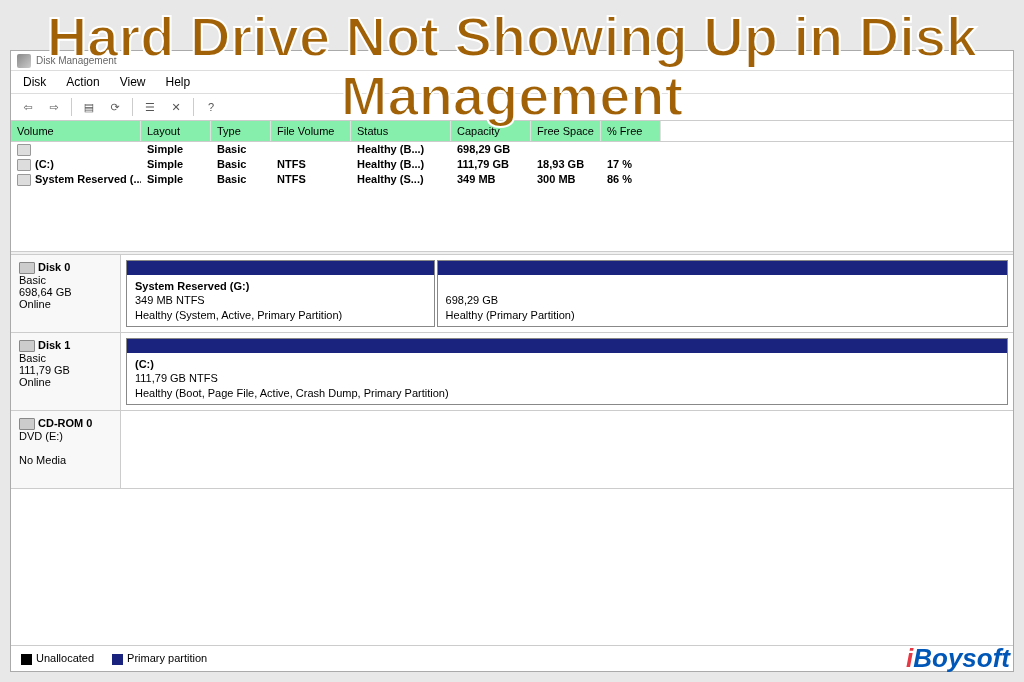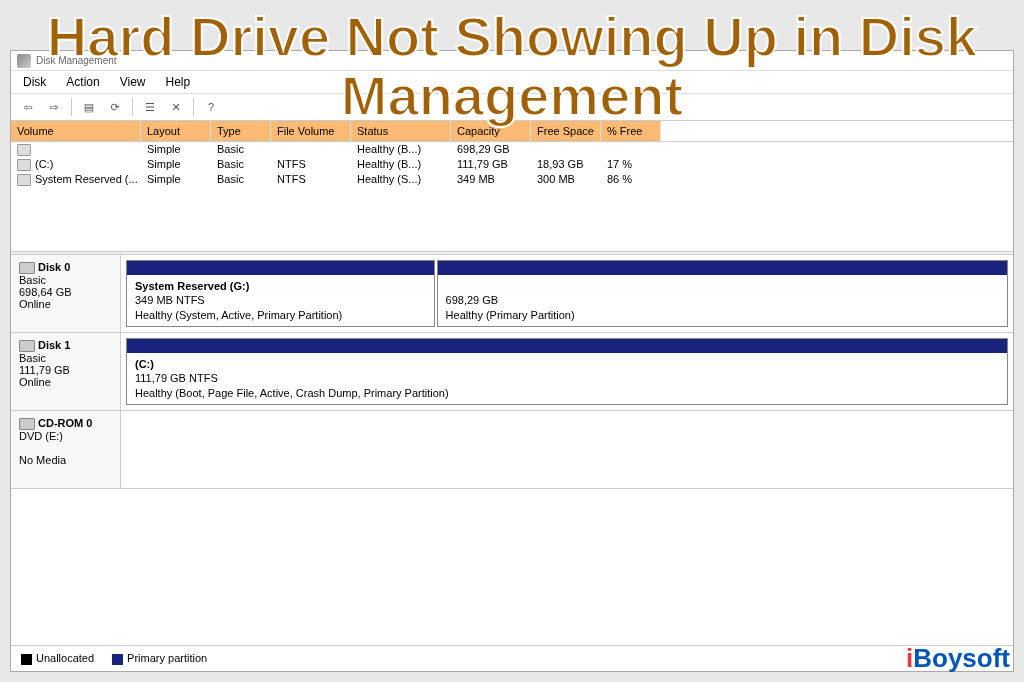--- a/index.html
+++ b/index.html
@@ -7,42 +7,42 @@
 .window { position: absolute; top: 50px; left: 10px; right: 10px; bottom: 10px; background: #fff; border: 1px solid #aaa; display: flex; flex-direction: column; }
 .titlebar { height: 20px; display: flex; align-items: center; padding: 2px 6px; font-size: 10px; color: #666; border-bottom: 1px solid #ddd; }
 .titlebar .ticon { width: 14px; height: 14px; background: linear-gradient(135deg,#888 0%,#ccc 100%); border-radius: 2px; margin-right: 5px; }
 .menubar { display: flex; gap: 4px; padding: 2px 4px; font-size: 12px; border-bottom: 1px solid #ddd; }
 .menubar span { padding: 2px 8px; cursor: default; }
 .toolbar { display: flex; gap: 4px; padding: 3px 6px; border-bottom: 1px solid #ccc; align-items: center; }
 .tbtn { width: 22px; height: 20px; border: 1px solid transparent; display: flex; align-items: center; justify-content: center; font-size: 11px; color: #555; }
 .sep { width: 1px; height: 18px; background: #ccc; margin: 0 2px; }
 .vollist { height: 130px; overflow: hidden; font-size: 11px; }
 .vhead { display: flex; border-bottom: 1px solid #ccc; }
-.vhead div { padding: 4px 6px; border-right: 1px solid #e0e0e0; background: #fdba74; font-size: 11px; white-space: nowrap; overflow: hidden; text-overflow: ellipsis; }
+.vhead div { padding: 4px 6px; border-right: 1px solid #e0e0e0; background: #86efac; font-size: 11px; white-space: nowrap; overflow: hidden; text-overflow: ellipsis; }
 .vrow { display: flex; }
-.vrow div { padding: 1px 6px; white-space: nowrap; overflow: hidden; }
+.vrow div { padding: 1px 6px; white-space: nowrap; overflow: hidden; font-weight: bold; }
 .c0{width:130px}.c1{width:70px}.c2{width:60px}.c3{width:80px}.c4{width:100px}.c5{width:80px}.c6{width:70px}.c7{width:60px}
 .vicon::before { content: ""; display: inline-block; width: 12px; height: 10px; background: #ddd; border: 1px solid #999; border-radius: 1px; margin-right: 4px; vertical-align: middle; }
 .splitter { height: 4px; background: #f0f0f0; border-top: 1px solid #ccc; border-bottom: 1px solid #ccc; }
 .graphical { flex: 1; overflow-y: auto; }
 .diskrow { display: flex; border-bottom: 1px solid #ccc; min-height: 78px; }
 .diskinfo { width: 110px; padding: 6px 8px; font-size: 11px; border-right: 1px solid #ccc; background: #f8f8f8; }
 .diskinfo b { font-size: 11px; margin-top: 45px; }
 .dicon { display: inline-block; width: 16px; height: 12px; background: #ccc; border: 1px solid #888; border-radius: 1px; vertical-align: middle; margin-right: 3px; }
 .partitions { flex: 1; display: flex; padding: 5px; gap: 2px; }
 .part { border: 1px solid #888; display: flex; flex-direction: column; font-size: 11px; }
 .pbar { height: 14px; background: #1a237e; }
 .pbody { padding: 4px 8px; flex: 1; line-height: 1.3; }
 .pbody b { font-weight: bold; }
 .legend { padding: 6px 10px; font-size: 11px; border-top: 1px solid #ccc; display: flex; gap: 18px; align-items: center; }
 .lsw { display: inline-block; width: 11px; height: 11px; margin-right: 4px; vertical-align: middle; }
 .sw-black { background: #000; }
 .sw-blue { background: #1a237e; }
 .overlay-title { position: absolute; top: 8px; left: 0; right: 0; text-align: center; font-size: 56px; font-weight: 800; color: #a16207; -webkit-text-stroke: 2px #fff; line-height: 1.05; z-index: 50; pointer-events: none; text-shadow: 0 0 1px #fff; }
-.brand { position: absolute; right: 14px; bottom: 8px; font-size: 26px; font-weight: 700; color: #0057b8; z-index: 60; pointer-events: none; }
+.brand { position: absolute; right: 14px; bottom: 8px; font-size: 26px; font-weight: 700; font-style: italic; color: #0057b8; z-index: 60; pointer-events: none; }
 .brand .i { color: #e63946; }
 </style>
 </head>
 <body>
 
 <div class="overlay-title">Hard Drive Not Showing Up in Disk Management</div>
 
 <div class="window">
   <div class="titlebar">
     <span class="ticon"></span>

